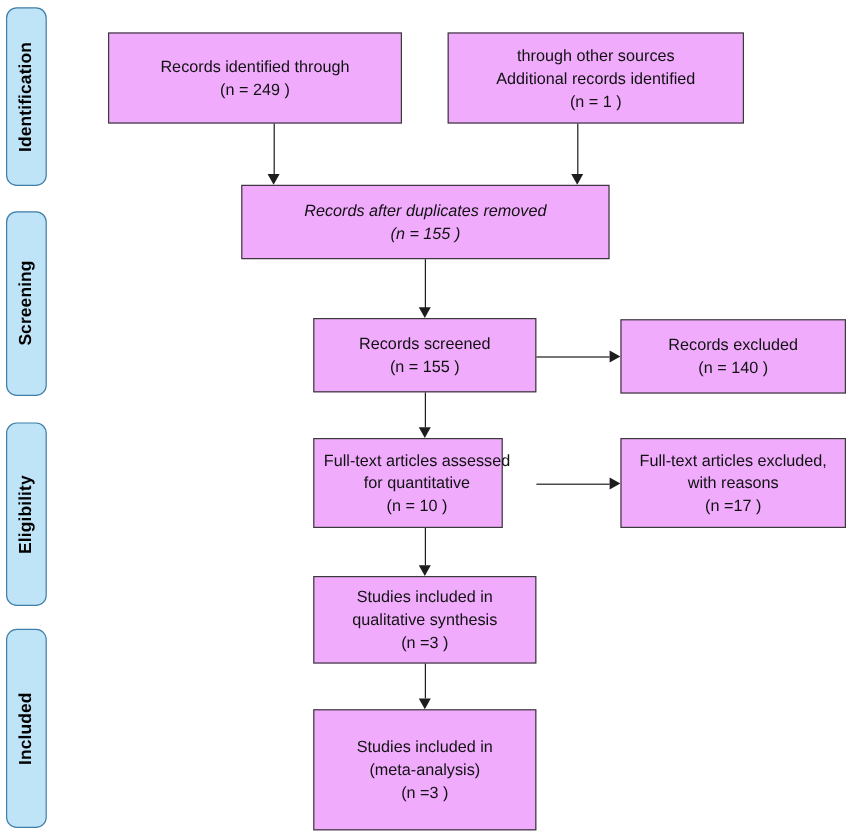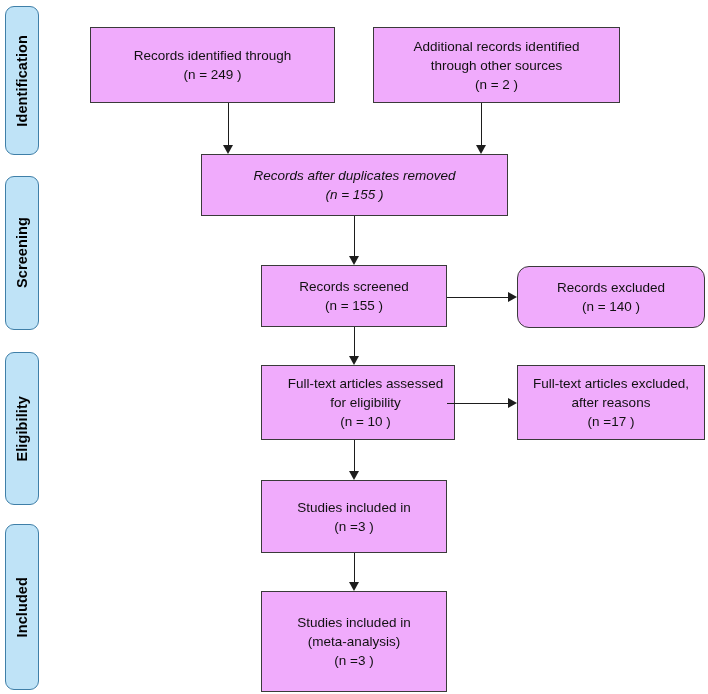--- a/index.html
+++ b/index.html
@@ -102,23 +102,23 @@
   <div class="stage-tab" style="top:524px; height:166px;">
     <span class="stage-label">Included</span>
   </div>
 
   <div class="flow-box" style="left:90px; top:27px; width:245px; height:76px;">
     <div class="line">Records identified through</div>
     <div class="line">(n =  249 )</div>
   </div>
 
   <div class="flow-box" style="left:373px; top:27px; width:247px; height:76px;">
+    <div class="line">through other sources</div>
     <div class="line">Additional records identified</div>
-    <div class="line">through other sources</div>
-    <div class="line">(n = 2  )</div>
+    <div class="line">(n = 1  )</div>
   </div>
 
   <div class="conn-v" style="left:228px; top:103px; height:42px;"></div>
   <div class="arrow-down" style="left:222.5px; top:145px;"></div>
 
   <div class="conn-v" style="left:481px; top:103px; height:42px;"></div>
   <div class="arrow-down" style="left:475.5px; top:145px;"></div>
 
   <div class="flow-box" style="left:201px; top:154px; width:307px; height:62px;font-style:italic;">
     <div class="line">Records after duplicates removed</div>
@@ -129,48 +129,49 @@
   <div class="arrow-down" style="left:348.5px; top:256px;"></div>
 
   <div class="flow-box" style="left:261px; top:265px; width:186px; height:62px;">
     <div class="line">Records screened</div>
     <div class="line">(n = 155 )</div>
   </div>
 
   <div class="conn-h" style="left:447px; top:297px; width:61px;"></div>
   <div class="arrow-right" style="left:508px; top:291.5px;"></div>
 
-  <div class="flow-box" style="left:517px; top:266px; width:188px; height:62px;border-radius:12px;">
+  <div class="flow-box" style="left:517px; top:266px; width:188px; height:62px;">
     <div class="line">Records excluded</div>
     <div class="line">(n = 140  )</div>
   </div>
 
   <div class="conn-v" style="left:354px; top:327px; height:29px;"></div>
   <div class="arrow-down" style="left:348.5px; top:356px;"></div>
 
-  <div class="flow-box" style="left:261px; top:365px; width:194px; height:75px;padding-left:21px;">
+  <div class="flow-box" style="left:261px; top:365px; width:158px; height:75px;padding-left:21px;">
     <div class="line">Full-text articles assessed</div>
-    <div class="line">for eligibility</div>
+    <div class="line">for quantitative</div>
     <div class="line">(n = 10  )</div>
   </div>
 
   <div class="conn-h" style="left:447px; top:403px; width:61px;"></div>
   <div class="arrow-right" style="left:508px; top:397.5px;"></div>
 
   <div class="flow-box" style="left:517px; top:365px; width:188px; height:75px;align-items:center;">
     <div class="line">Full-text articles excluded,</div>
-    <div class="line">after reasons</div>
+    <div class="line">with reasons</div>
     <div class="line">(n =17   )</div>
   </div>
 
   <div class="conn-v" style="left:354px; top:440px; height:31px;"></div>
   <div class="arrow-down" style="left:348.5px; top:471px;"></div>
 
   <div class="flow-box" style="left:261px; top:480px; width:186px; height:73px;">
     <div class="line">Studies included in</div>
+    <div class="line">qualitative synthesis</div>
     <div class="line">(n =3   )</div>
   </div>
 
   <div class="conn-v" style="left:354px; top:553px; height:29px;"></div>
   <div class="arrow-down" style="left:348.5px; top:582px;"></div>
 
   <div class="flow-box" style="left:261px; top:591px; width:186px; height:101px;">
     <div class="line">Studies included in</div>
     <div class="line">(meta-analysis)</div>
     <div class="line">(n =3   )</div>

